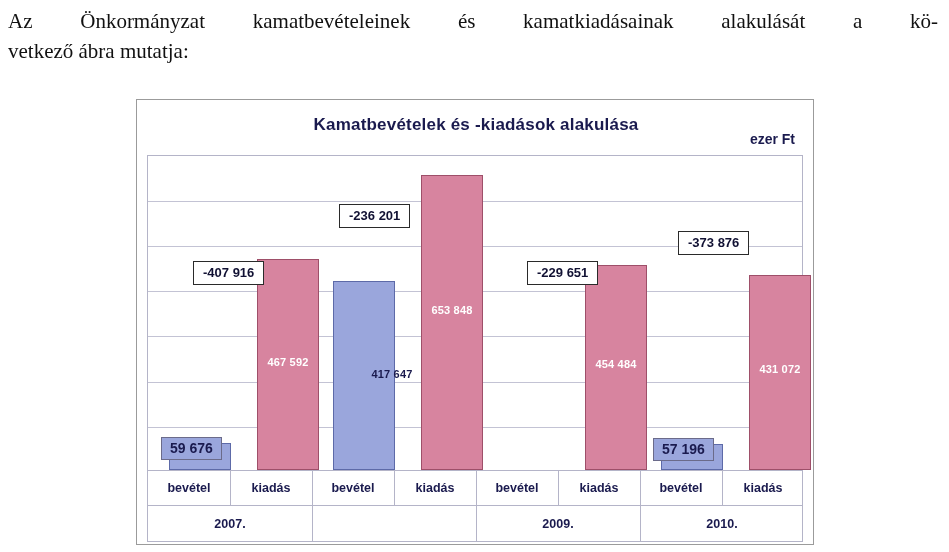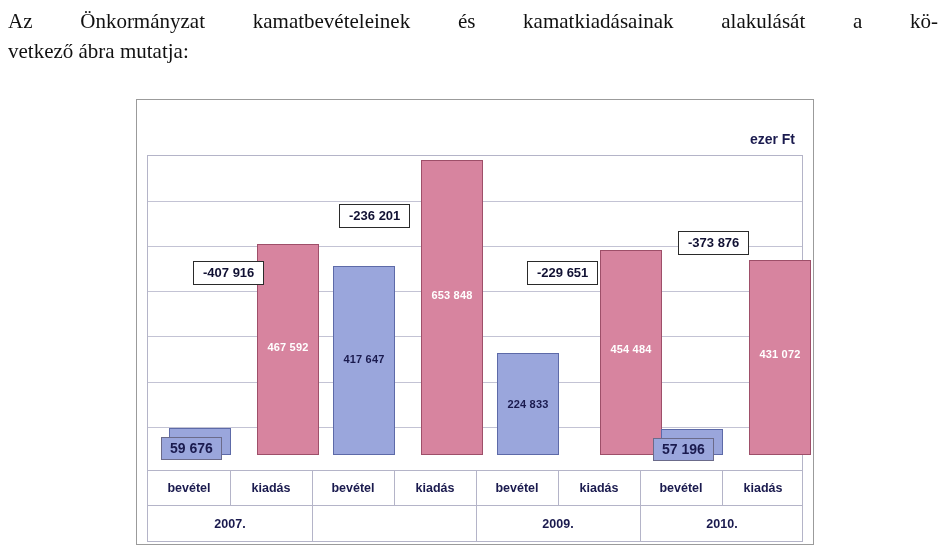--- a/index.html
+++ b/index.html
@@ -98,21 +98,21 @@
     width: 656px;
     height: 316px;
   }
   .group {
     position: absolute;
     bottom: 0;
     height: 100%;
   }
   .bar {
     position: absolute;
-    bottom: 16px;
+    bottom: 1px;
     width: 62px;
     box-sizing: border-box;
   }
   .bar.revenue {
     background: #9aa6dc;
     border: 1px solid #5d6aa8;
   }
   .bar.expense {
     background: #d7849f;
     border: 1px solid #9e4f69;
@@ -123,20 +123,21 @@
     width: 100%;
     text-align: center;
     font-family: "Liberation Sans", sans-serif;
     font-size: 11px;
     font-weight: bold;
     color: #ffffff;
     letter-spacing: 0.2px;
   }
   .bar-value.dark {
     color: #1a1a4e;
+    margin-left: 28px;
   }
 
   
   .callout {
     position: absolute;
     border: 1px solid #2a2a2a;
     background: #ffffff;
     font-family: "Liberation Sans", sans-serif;
     font-size: 13px;
     font-weight: bold;
@@ -219,20 +220,21 @@
 </head>
 <body>
 
 <div id="intro">
   <div class="line1">Az Önkormányzat kamatbevételeinek és kamatkiadásainak alakulását a kö-</div>
   <div class="line2">vetkező ábra mutatja:</div>
 </div>
 
 <div id="chart-frame">
 
+  <div id="chart-title">Kamatbevételek és -kiadások alakulása</div>
   <div id="unit-label">ezer Ft</div>
 
   <div id="grid">
     <div class="gridline" style="top:45px"></div>
     <div class="gridline" style="top:90px"></div>
     <div class="gridline" style="top:135px"></div>
     <div class="gridline" style="top:180px"></div>
     <div class="gridline" style="top:226px"></div>
     <div class="gridline" style="top:271px"></div>
   </div>
@@ -249,24 +251,21 @@
     <div class="group" style="left:182px; width:164px">
       <div class="bar revenue" style="left:4px; height:189px;">
         <div class="bar-value dark" style="top:86px">417 647</div>
       </div>
       <div class="bar expense" style="left:92px; height:295px;">
         <div class="bar-value" style="top:128px">653 848</div>
       </div>
     </div>
 
     <div class="group" style="left:346px; width:164px">
-      <div class="bar revenue" style="left:4px; height:102px;">
-        <div class="bar-value dark" style="top:44px">224 833</div>
-      </div>
-      <div class="bar expense" style="left:92px; height:205px;margin-left:15px;">
+      <div class="bar expense" style="left:92px; height:205px;">
         <div class="bar-value" style="top:92px">454 484</div>
       </div>
     </div>
 
     <div class="group" style="left:510px; width:164px">
       <div class="bar revenue" style="left:4px; height:26px;"></div>
       <div class="bar expense" style="left:92px; height:195px;">
         <div class="bar-value" style="top:87px">431 072</div>
       </div>
     </div>

